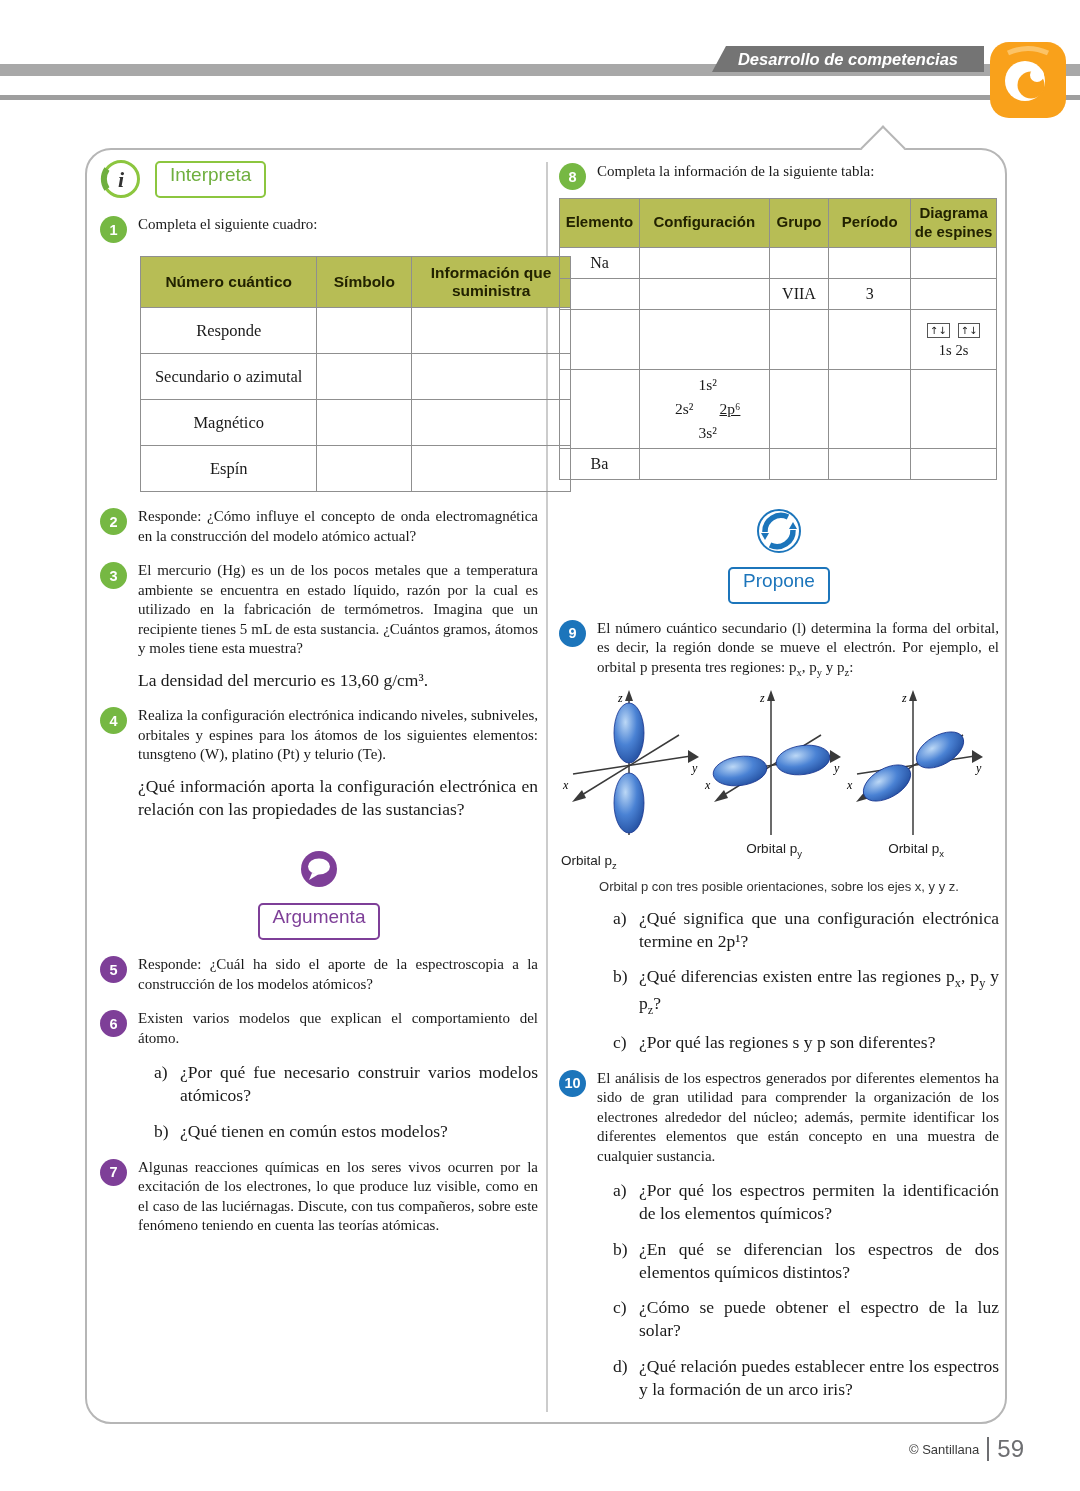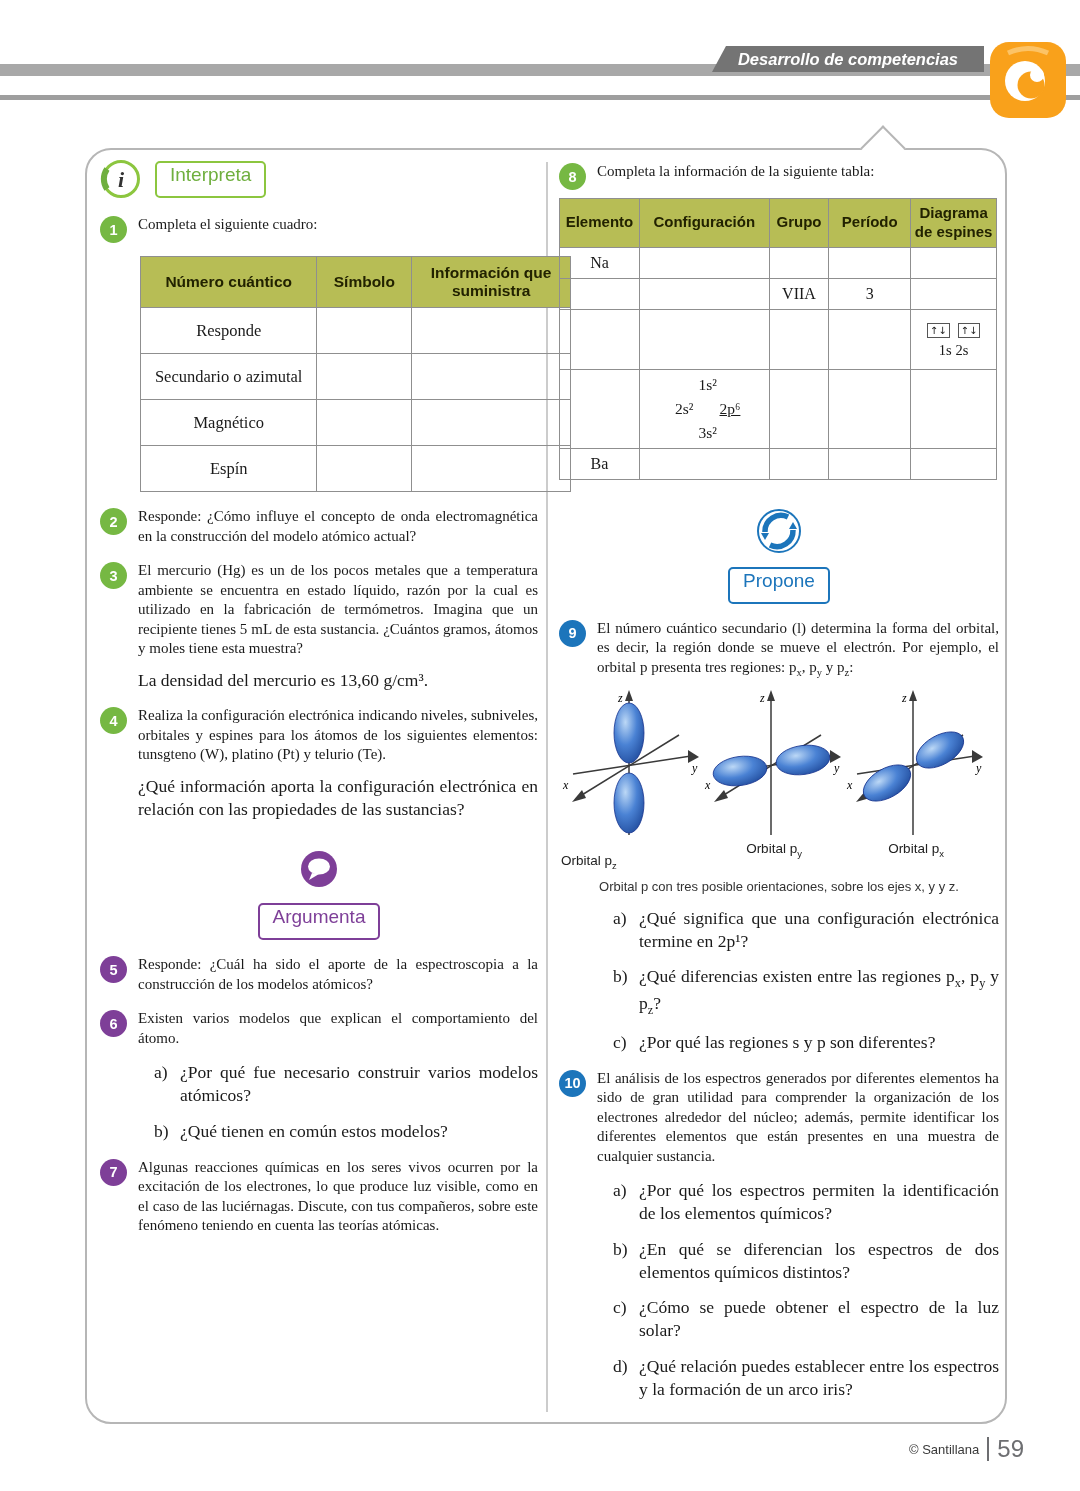--- a/index.html
+++ b/index.html
@@ -373,21 +373,21 @@
         <span class="letter">b)</span>
         <span class="stxt"><span>¿Qué diferencias existen entre las regiones p</span><sub>x</sub><span>, p</span><sub>y</sub><span> y p</span><sub>z</sub><span>?</span></span>
       </div>
       <div class="subq">
         <span class="letter">c)</span>
         <span class="stxt">¿Por qué las regiones s y p son diferentes?</span>
       </div>
 
       <div class="item">
         <div class="num b">10</div>
-        <div class="txt">El análisis de los espectros generados por diferentes elementos ha sido de gran utilidad para comprender la organización de los electrones alrededor del núcleo; además, permite identificar los diferentes elementos que están presentes en una muestra de cualquier sustancia.</div>
+        <div class="txt">El análisis de los espectros generados por diferentes elementos ha sido de gran utilidad para comprender la organización de los electrones alrededor del núcleo; además, permite identificar los diferentes elementos que están concepto en una muestra de cualquier sustancia.</div>
       </div>
       <div class="subq">
         <span class="letter">a)</span>
         <span class="stxt">¿Por qué los espectros permiten la identificación de los elementos químicos?</span>
       </div>
       <div class="subq">
         <span class="letter">b)</span>
         <span class="stxt">¿En qué se diferencian los espectros de dos elementos químicos distintos?</span>
       </div>
       <div class="subq">

